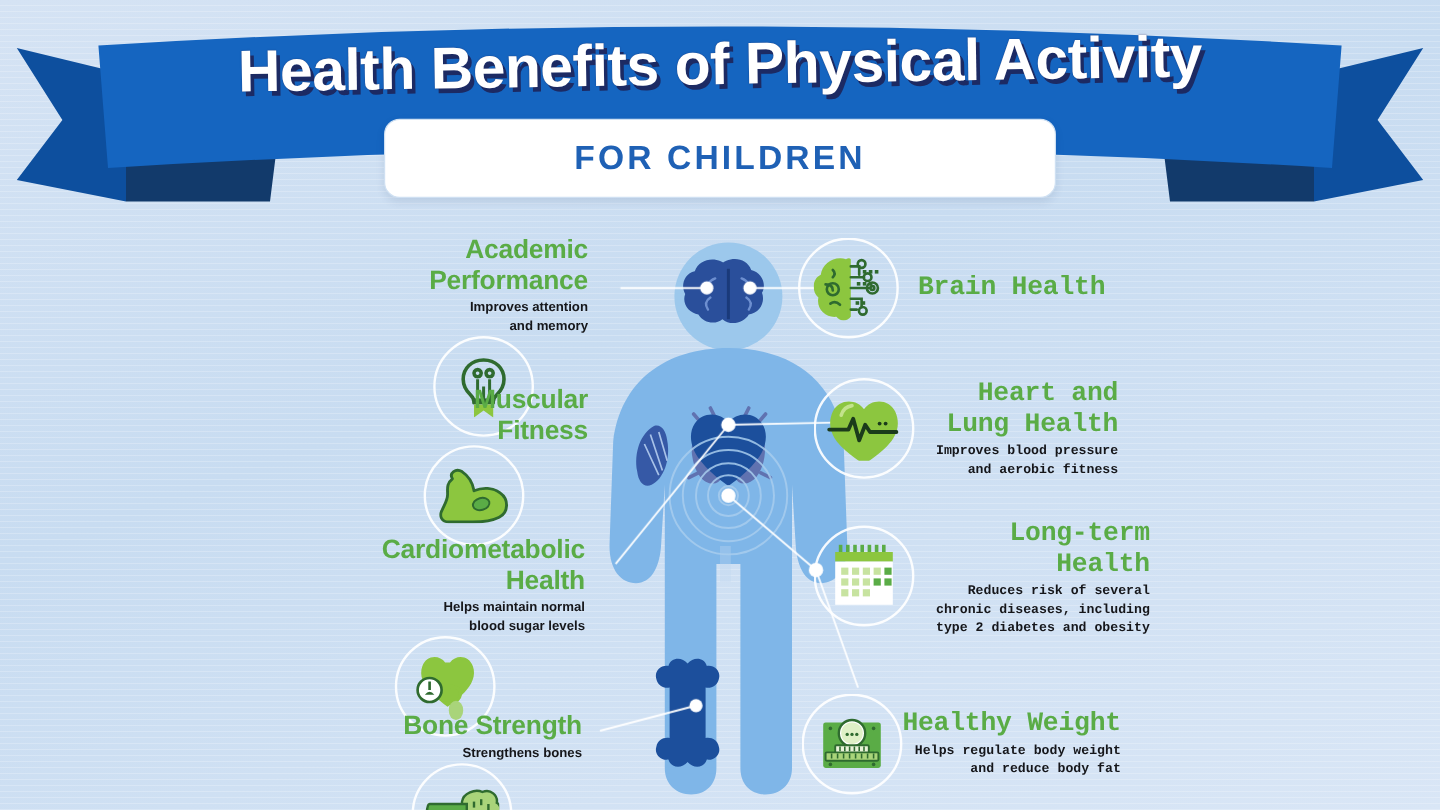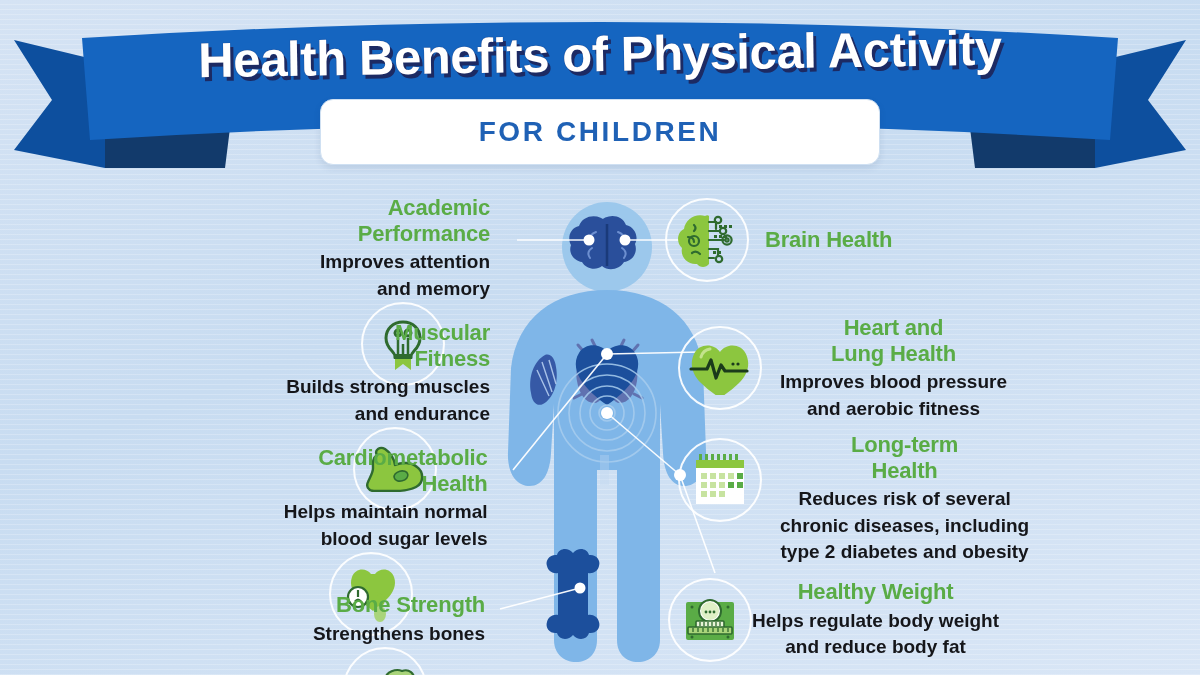--- a/index.html
+++ b/index.html
@@ -48,31 +48,31 @@
   .connectors { position:absolute; left:0; top:0; width:1200px; height:675px; pointer-events:none; }
 
   
   .figure-layer { position:absolute; left:0; top:0; width:1200px; height:675px; }
 
   
   .item { position:absolute; display:flex; align-items:center; }
   .item.left { flex-direction:column; }
   .item.right { flex-direction:row; }
   .txt-left { text-align:right; }
-  .txt-right { text-align:center; }
+  .txt-right { text-align:right;font-family:Liberation Mono, monospace; }
   .item-title {
     color:#5aac46;
     font-weight:bold;
     font-size:22px;
     line-height:1.17;
     letter-spacing:-0.2px;
   }
   .item-desc {
     color:#15161a;
-    font-size:19px;
+    font-size:11px;
     line-height:1.38;
     font-weight:600;
     margin-top:3px;
   }
   .circle {
     width:84px; height:84px; border-radius:50%;
     border:2px solid rgba(255,255,255,0.92);
     display:flex; align-items:center; justify-content:center;
     flex:0 0 84px;
     position:relative;
@@ -228,24 +228,20 @@
         <path d="M16,41 L32,41 L32,52 L24,46 L16,52 Z" fill="#8cc63f"></path>
       </svg>
     </div>
   </div>
 
   <div class="item left" style="left:235px; top:320px; width:305px;">
     <div class="txt-left" style="width:205px;">
       <div class="item-title">
         <span>Muscular</span><br>
         <span>Fitness</span>
-      </div>
-      <div class="item-desc">
-        <span>Builds strong muscles</span><br>
-        <span>and endurance</span>
       </div>
     </div>
     <div class="circle" style="margin-left:14px;">
       <svg width="58" height="46" viewBox="0 0 58 46">
         <path d="M11,9 C8,4 14,0 19,3 c6,4 9,10 10,16 c7,-3 16,-3 22,2 c7,5 7,16 -1,20 c-6,3 -14,4 -22,4 l-20,0 c-6,0 -8,-5 -6,-9 c2,-5 5,-9 5,-14 C7,17 6,13 11,9 Z" fill="#8cc63f" stroke="#2f6b2f" stroke-width="2.4" stroke-linejoin="round"></path>
         <ellipse cx="35" cy="30" rx="7" ry="5" fill="#5aac46" stroke="#2f6b2f" stroke-width="1.6" transform="rotate(-15 35 30)"></ellipse>
       </svg>
     </div>
   </div>
 

